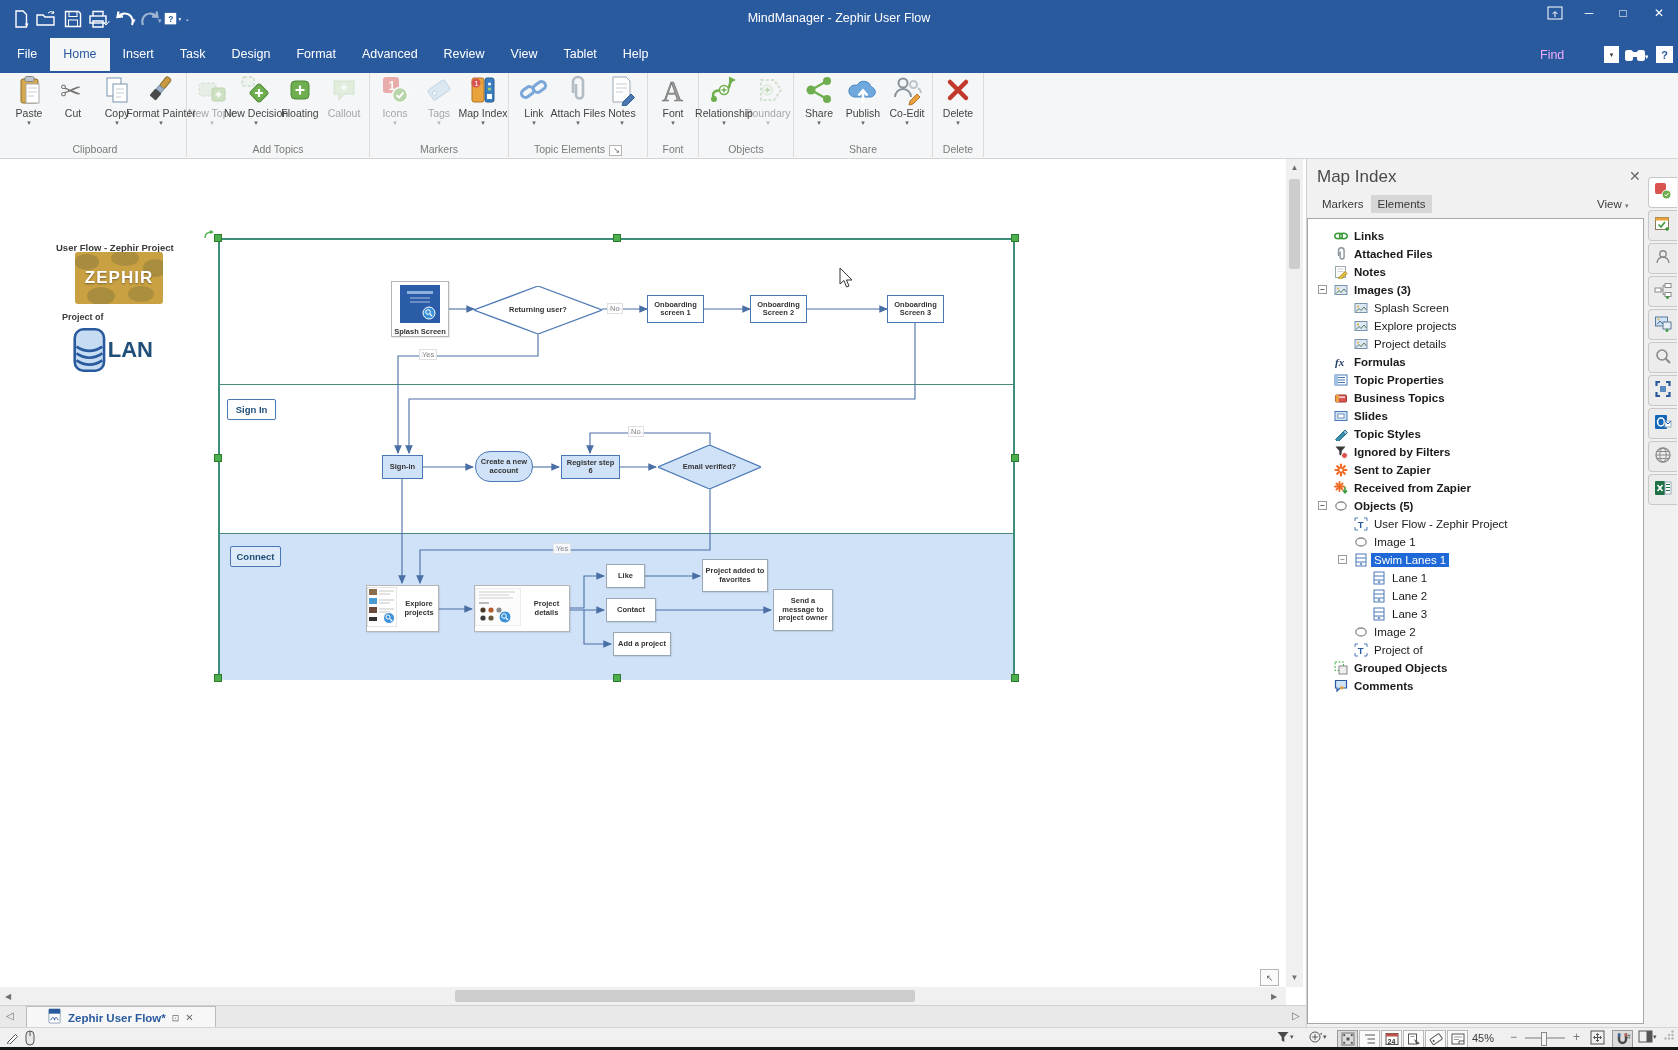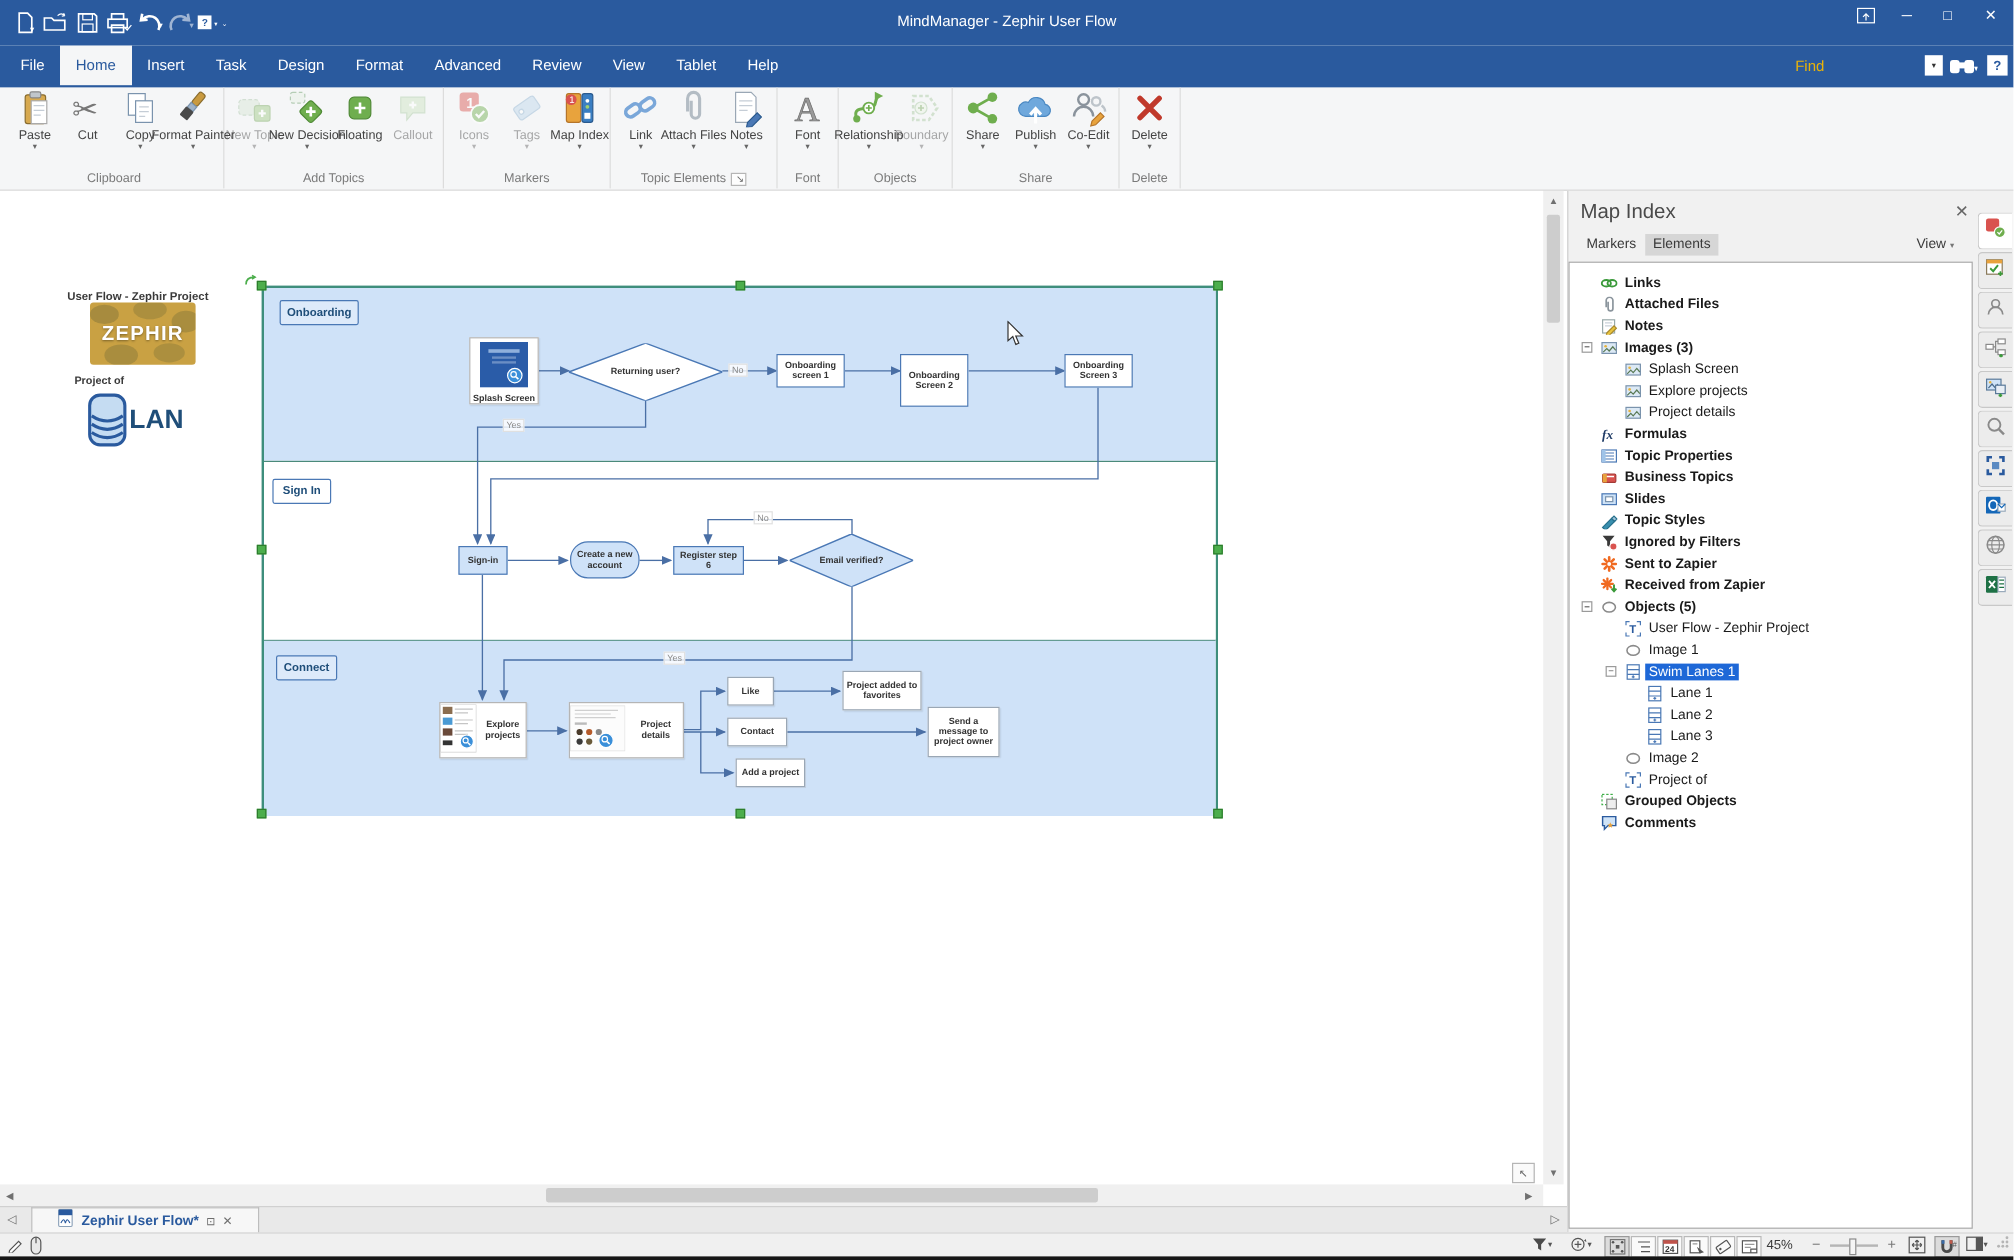--- a/index.html
+++ b/index.html
@@ -7,21 +7,21 @@
   .abs{position:absolute;}
   
   #titlebar{left:0;top:0;width:1678px;height:38px;background:#2a5a9e;color:#fff;}
   .qa-ico{display:inline-flex;align-items:center;justify-content:center;width:26px;height:26px;margin-top:6px;}
   #win-title{left:0;right:0;top:11px;text-align:center;font-size:12.5px;color:#fff;}
   .winbtn{width:34px;height:26px;top:0;display:flex;align-items:center;justify-content:center;font-size:12px;color:#fff;}
   
   #menubar{left:0;top:38px;width:1678px;height:35px;background:#2a5a9e;}
   .mtab{display:inline-block;padding:9px 13px 10px 13px;font-size:12.5px;color:#fff;cursor:default;}
   .mtab.active{background:#f5f6f7;color:#2a5a9e;}
-  #find-label{font-size:12.5px;color:#eab308;}
+  #find-label{font-size:12.5px;color:#f0abfc;margin-left:44px;}
   
   #ribbon{left:0;top:73px;width:1678px;height:86px;background:#f5f6f7;border-bottom:1px solid #d4d4d4;white-space:nowrap;padding-left:4px;box-sizing:border-box;}
   .rgroup{display:inline-flex;flex-direction:column;height:84px;vertical-align:top;border-right:1px solid #dcdcdc;padding:0 3px;}
   .rbtns{display:flex;flex:1;}
   .rbtn{width:42px;padding:3px 1px 1px 1px;display:flex;flex-direction:column;align-items:center;color:#444;}
   .rbtn .ric{height:32px;display:flex;align-items:center;justify-content:center;}
   .rlab{font-size:10.5px;line-height:11px;text-align:center;}
   .rarrow{font-size:7px;color:#666;line-height:7px;}
   .rbtn.disabled{opacity:.45;}
   .rglabel{font-size:10.5px;color:#7a7a7a;text-align:center;height:14px;line-height:13px;}
@@ -450,23 +450,20 @@
     </div>
     <div class="abs" id="project-of" style="left: 62px; top: 153px;">Project of</div>
     <div class="abs" style="left: 73px; top: 165px; width: 80px; height: 52px; display: flex; align-items: center;">
       <svg width="38" height="52" viewBox="0 0 38 52">
         <rect x="2" y="2" width="34" height="48" rx="10" fill="#c5dcf2" stroke="#2a5a9e" stroke-width="3"></rect>
         <path d="M4 30 q15 10 30 0 M4 22 q15 10 30 0 M4 38 q15 10 30 0" stroke="#2a5a9e" stroke-width="3" fill="none"></path>
       </svg>
       <span style="color: rgb(31, 78, 121); font-weight: bold; font-size: 22px; margin-left: 2px;">LAN</span>
     </div>
     <div class="abs" id="lane-container">
-      <div class="lane abs" style="top: 0px; height: 144px; background: rgb(207, 226, 248);">
-        <div class="lane-label abs" style="left: 13px; top: 10px; width: 64px; height: 19px; background: rgb(221, 234, 250);">Onboarding</div>
-      </div>
       <div class="lane abs" style="top: 293px; height: 147px; background: rgb(207, 226, 248); border-top: 1.5px solid rgb(74, 138, 122);">
         <div class="lane-label abs" style="left: 10px; top: 12px; width: 49px; height: 19px; background: rgb(221, 234, 250);">Connect</div>
       </div>
       <div class="lane abs" style="top: 144px; height: 149px; background: rgb(255, 255, 255); border-top: 1.5px solid rgb(74, 138, 122);">
         <div class="lane-label abs" style="left: 7px; top: 14px; width: 47px; height: 19px; background: rgb(255, 255, 255);">Sign In</div>
       </div>
     </div>
     <div class="handle abs" style="left: 214px; top: 75px;"></div>
     <div class="handle abs" style="left: 613px; top: 75px;"></div>
     <div class="handle abs" style="left: 1011px; top: 75px;"></div>
@@ -512,21 +509,21 @@
           <circle cx="29" cy="28" r="6" fill="#3a8fd9" stroke="#fff"></circle>
           <circle cx="28" cy="27" r="2.3" stroke="#fff" fill="none"></circle>
           <line x1="30" y1="29" x2="32" y2="31" stroke="#fff" stroke-width="1.4"></line>
         </svg></span>
       <div style="margin-top: 2px;">Splash Screen</div>
     </div>
     <div class="abs k-decision-white" style="left: 474px; top: 127px; width: 128px; height: 48px;"><svg width="128" height="48" viewBox="0 0 128 48">
         <polygon class="dshape" points="0,24 64,0 128,24 64,48" stroke-width="1.2"></polygon>
       </svg><div class="dlabel" style="padding: 0px 24px;">Returning user?</div></div>
     <div class="abs fnode k-process-white" style="left: 647px; top: 136px; width: 57px; height: 28px; padding: 2px 2px;">Onboarding screen 1</div>
-    <div class="abs fnode k-process-white" style="left: 750px; top: 136px; width: 57px; height: 44px; padding: 1px 2px;">Onboarding Screen 2</div>
+    <div class="abs fnode k-process-white" style="left: 750px; top: 136px; width: 57px; height: 28px; padding: 1px 2px;">Onboarding Screen 2</div>
     <div class="abs fnode k-process-white" style="left: 887px; top: 136px; width: 57px; height: 28px; padding: 1px 2px;">Onboarding Screen 3</div>
     <div class="abs fnode k-process-blue" style="left: 382px; top: 296px; width: 41px; height: 24px; padding: 1px 2px;">Sign-in</div>
     <div class="abs fnode k-process-blue" style="left: 475px; top: 292px; width: 58px; height: 31px; padding: 1px 2px; border-radius: 15px;">Create a new account</div>
     <div class="abs fnode k-process-blue" style="left: 561px; top: 296px; width: 59px; height: 24px; padding: 1px 2px;">Register step 6</div>
     <div class="abs k-decision-blue" style="left: 658px; top: 286px; width: 103px; height: 44px;"><svg width="103" height="44" viewBox="0 0 103 44">
         <polygon class="dshape" points="0,22 51.5,0 103,22 51.5,44" stroke-width="1.2"></polygon>
       </svg><div class="dlabel" style="padding: 0px 24px;">Email verified?</div></div>
     <div class="abs fnode k-image-side" style="left: 366px; top: 426px; width: 73px; height: 47px; gap: 3px;">
       <span><svg width="30" height="40" viewBox="0 0 30 40">
           <rect width="30" height="40" fill="#fff" stroke="#ccc"></rect>

